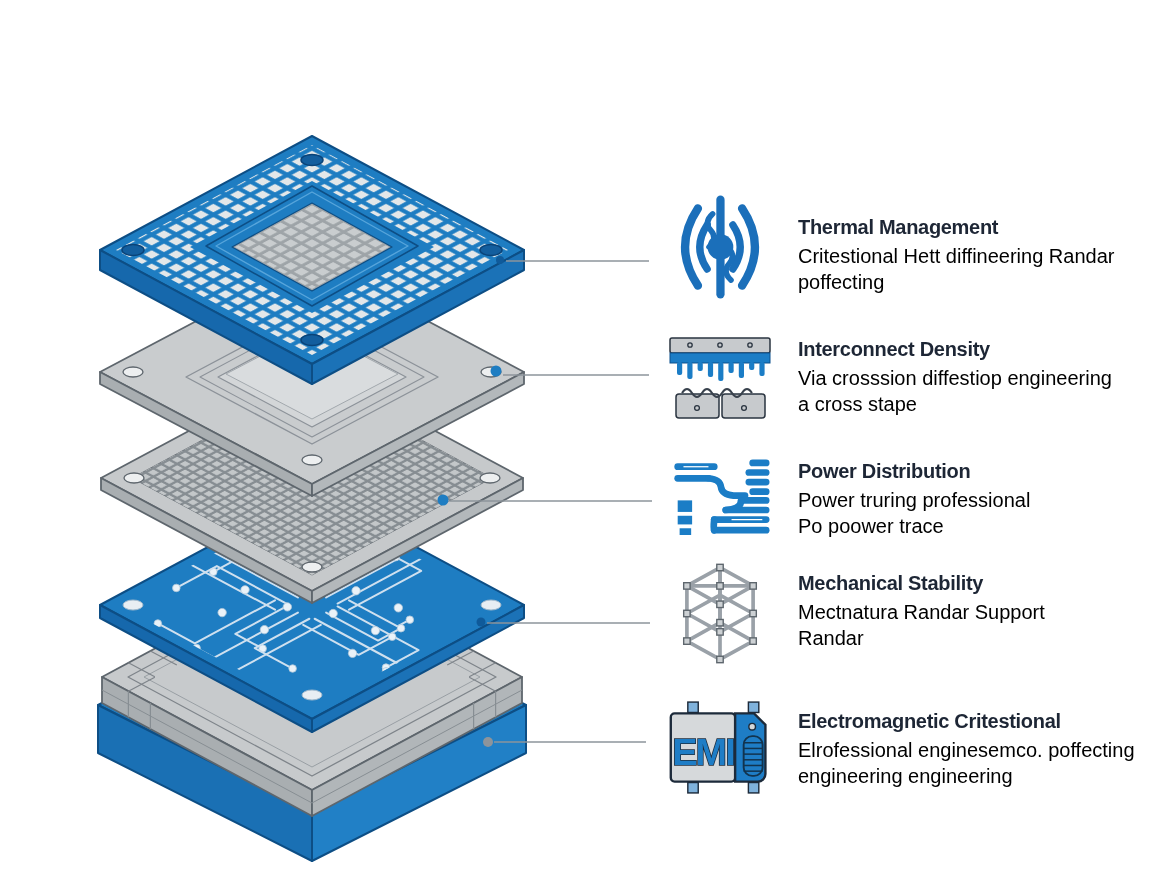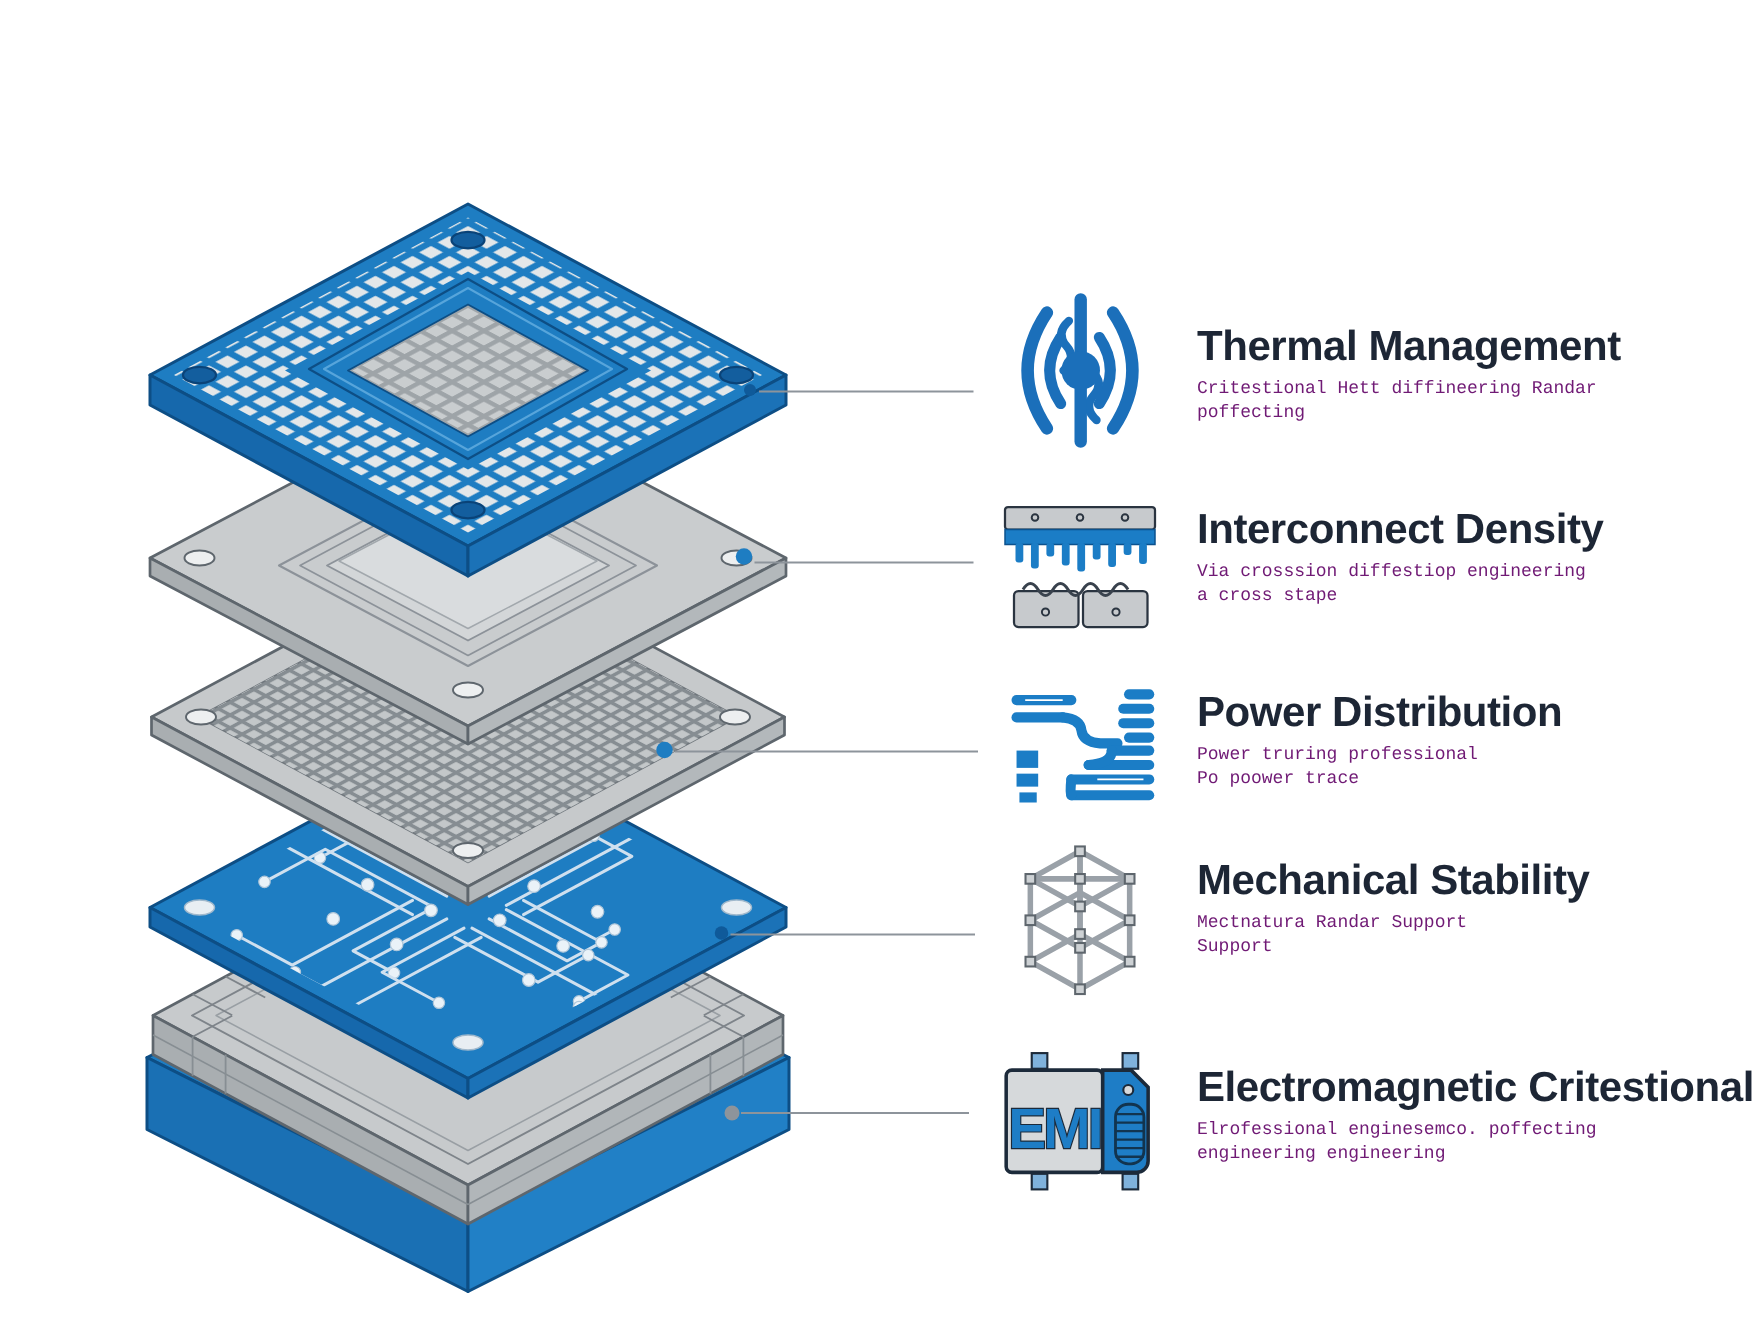--- a/index.html
+++ b/index.html
@@ -2,23 +2,23 @@
 <html><head>
 <meta charset="utf-8">
 <style>
   html,body{margin:0;padding:0;background:#ffffff;}
   .stage{position:relative;width:1168px;height:880px;background:#ffffff;overflow:hidden;
          font-family:"Liberation Sans",sans-serif;}
   .diagram-svg{position:absolute;left:0;top:0;}
   .feature{position:absolute;left:664px;width:504px;display:flex;}
   .icon-cell{width:112px;flex:0 0 112px;display:flex;justify-content:center;align-items:center;}
   .texts{flex:1;padding-left:22px;}
-  .f-title{margin:0;font-size:28px;font-weight:700;color:#1D2635;letter-spacing:-0.3px;
+  .f-title{margin:0;font-size:20px;font-weight:700;color:#1D2635;letter-spacing:-0.3px;
            white-space:nowrap;line-height:1.1;}
-  .f-desc{margin:5px 0 0 0;font-size:12px;color:#701a75;line-height:1.32;font-family:Liberation Mono, monospace;}
+  .f-desc{margin:5px 0 0 0;font-size:20px;color:#000000;line-height:1.32;}
   .f-desc span{display:block;}
   .r1{top:186px}.r2{top:332px}.r3{top:452px}.r4{top:560px}.r5{top:694px}
   .r1 .texts{padding-top:30px}.r2 .texts{padding-top:6px}.r3 .texts{padding-top:8px}
   .r4 .texts{padding-top:12px}.r5 .texts{padding-top:16px}
   .r1 .icon-cell svg{margin-top:4px}.r2 .icon-cell svg{margin-top:4px}
   .r3 .icon-cell svg{margin-top:4px}.r4 .icon-cell svg{margin-top:2px}
   .r5 .icon-cell svg{margin-top:6px}
 </style>
 </head>
 <body>
@@ -318,21 +318,21 @@
           <rect x="82.5" y="82.5" width="7" height="7"></rect>
           <rect x="10.5" y="82.5" width="7" height="7"></rect>
           <rect x="46.5" y="102.5" width="7" height="7"></rect>
         </g>
       </svg>
     </div>
     <div class="texts">
       <h2 class="f-title">Mechanical Stability</h2>
       <p class="f-desc">
         <span>Mectnatura Randar Support</span>
-        <span>Support</span>
+        <span>Randar</span>
       </p>
     </div>
   </div>
 
   <div class="feature r5">
     <div class="icon-cell">
       <svg width="106" height="95" viewBox="0 0 112 100">
         <g fill="#7FB2DC" stroke="#1C2A3A" stroke-width="1.5">
           <rect x="22" y="2" width="11" height="11"></rect>
           <rect x="86" y="2" width="11" height="11"></rect>

